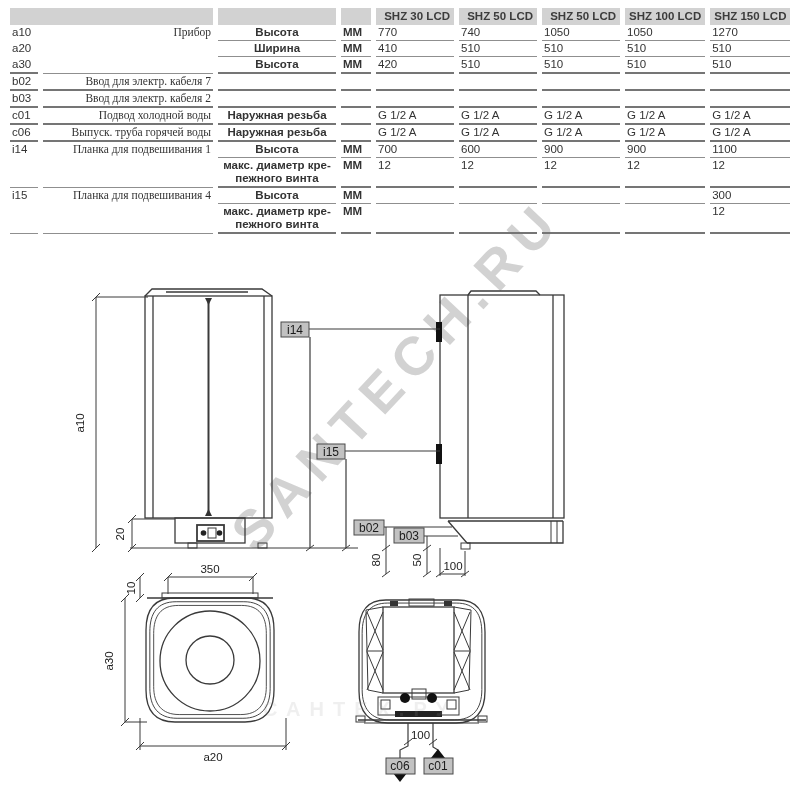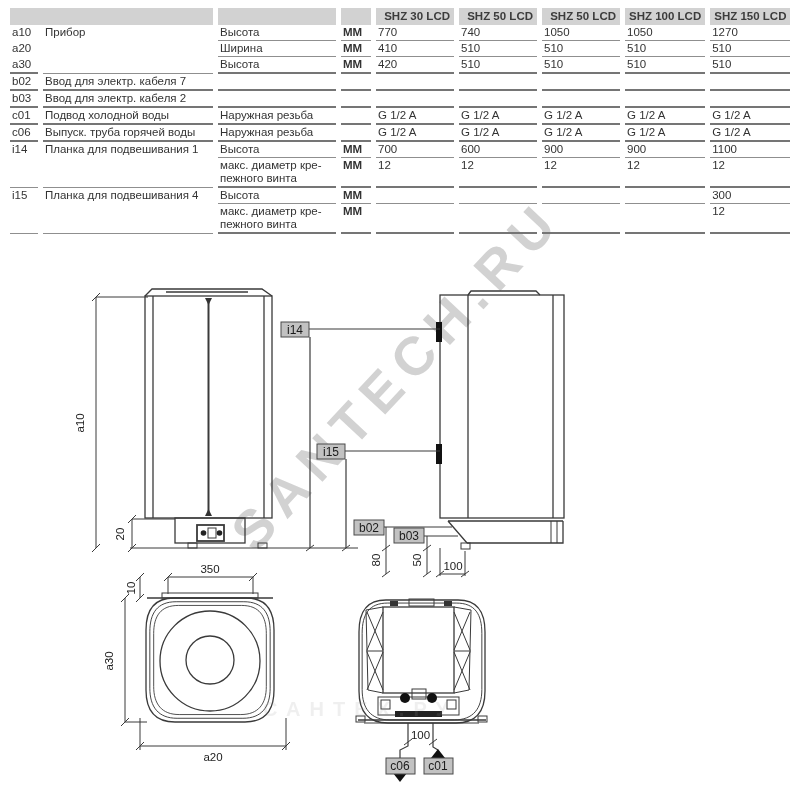--- a/index.html
+++ b/index.html
@@ -22,22 +22,22 @@
     background:#d2d2d2;font-weight:bold;color:#3c3c3c;text-align:right;
     padding:2px 4px;font-size:11.5px;height:13px;white-space:nowrap;margin-left:36px;
   }
   table.spec td{
     padding:1px 2px 1px 2px;vertical-align:top;
     border-bottom:1.5px solid #8f8f8f;height:13px;
   }
   table.spec td.nb{border-bottom:none;}
   table.spec tr.ge td{border-bottom:2px solid #757575;}
   td.code{text-align:left;}
-  td.desc{text-align:left;white-space:nowrap;overflow:hidden;}
-  td.param{text-align:left;}
+  td.desc{text-align:right;white-space:nowrap;overflow:hidden;font-family:Liberation Serif, serif;}
+  td.param{text-align:center;font-weight:bold;}
   td.unit{text-align:left;text-transform:uppercase;font-weight:bold;}
   td.val{text-align:left;white-space:nowrap;}
   
   svg.draw{position:absolute;top:0;left:0;z-index:1;font-family:"Liberation Sans",sans-serif;}
   .dimtxt{font-size:11.5px;fill:#222;}
   .lbltxt{font-size:12px;fill:#1b1b1b;}
   .wm-big{font-size:54px;font-weight:bold;fill:#c7c7c7;opacity:.8;letter-spacing:10px;}
   .wm-small{font-size:20px;font-weight:bold;fill:#9a9a9a;opacity:.15;letter-spacing:9px;}
 </style>
 </head>

